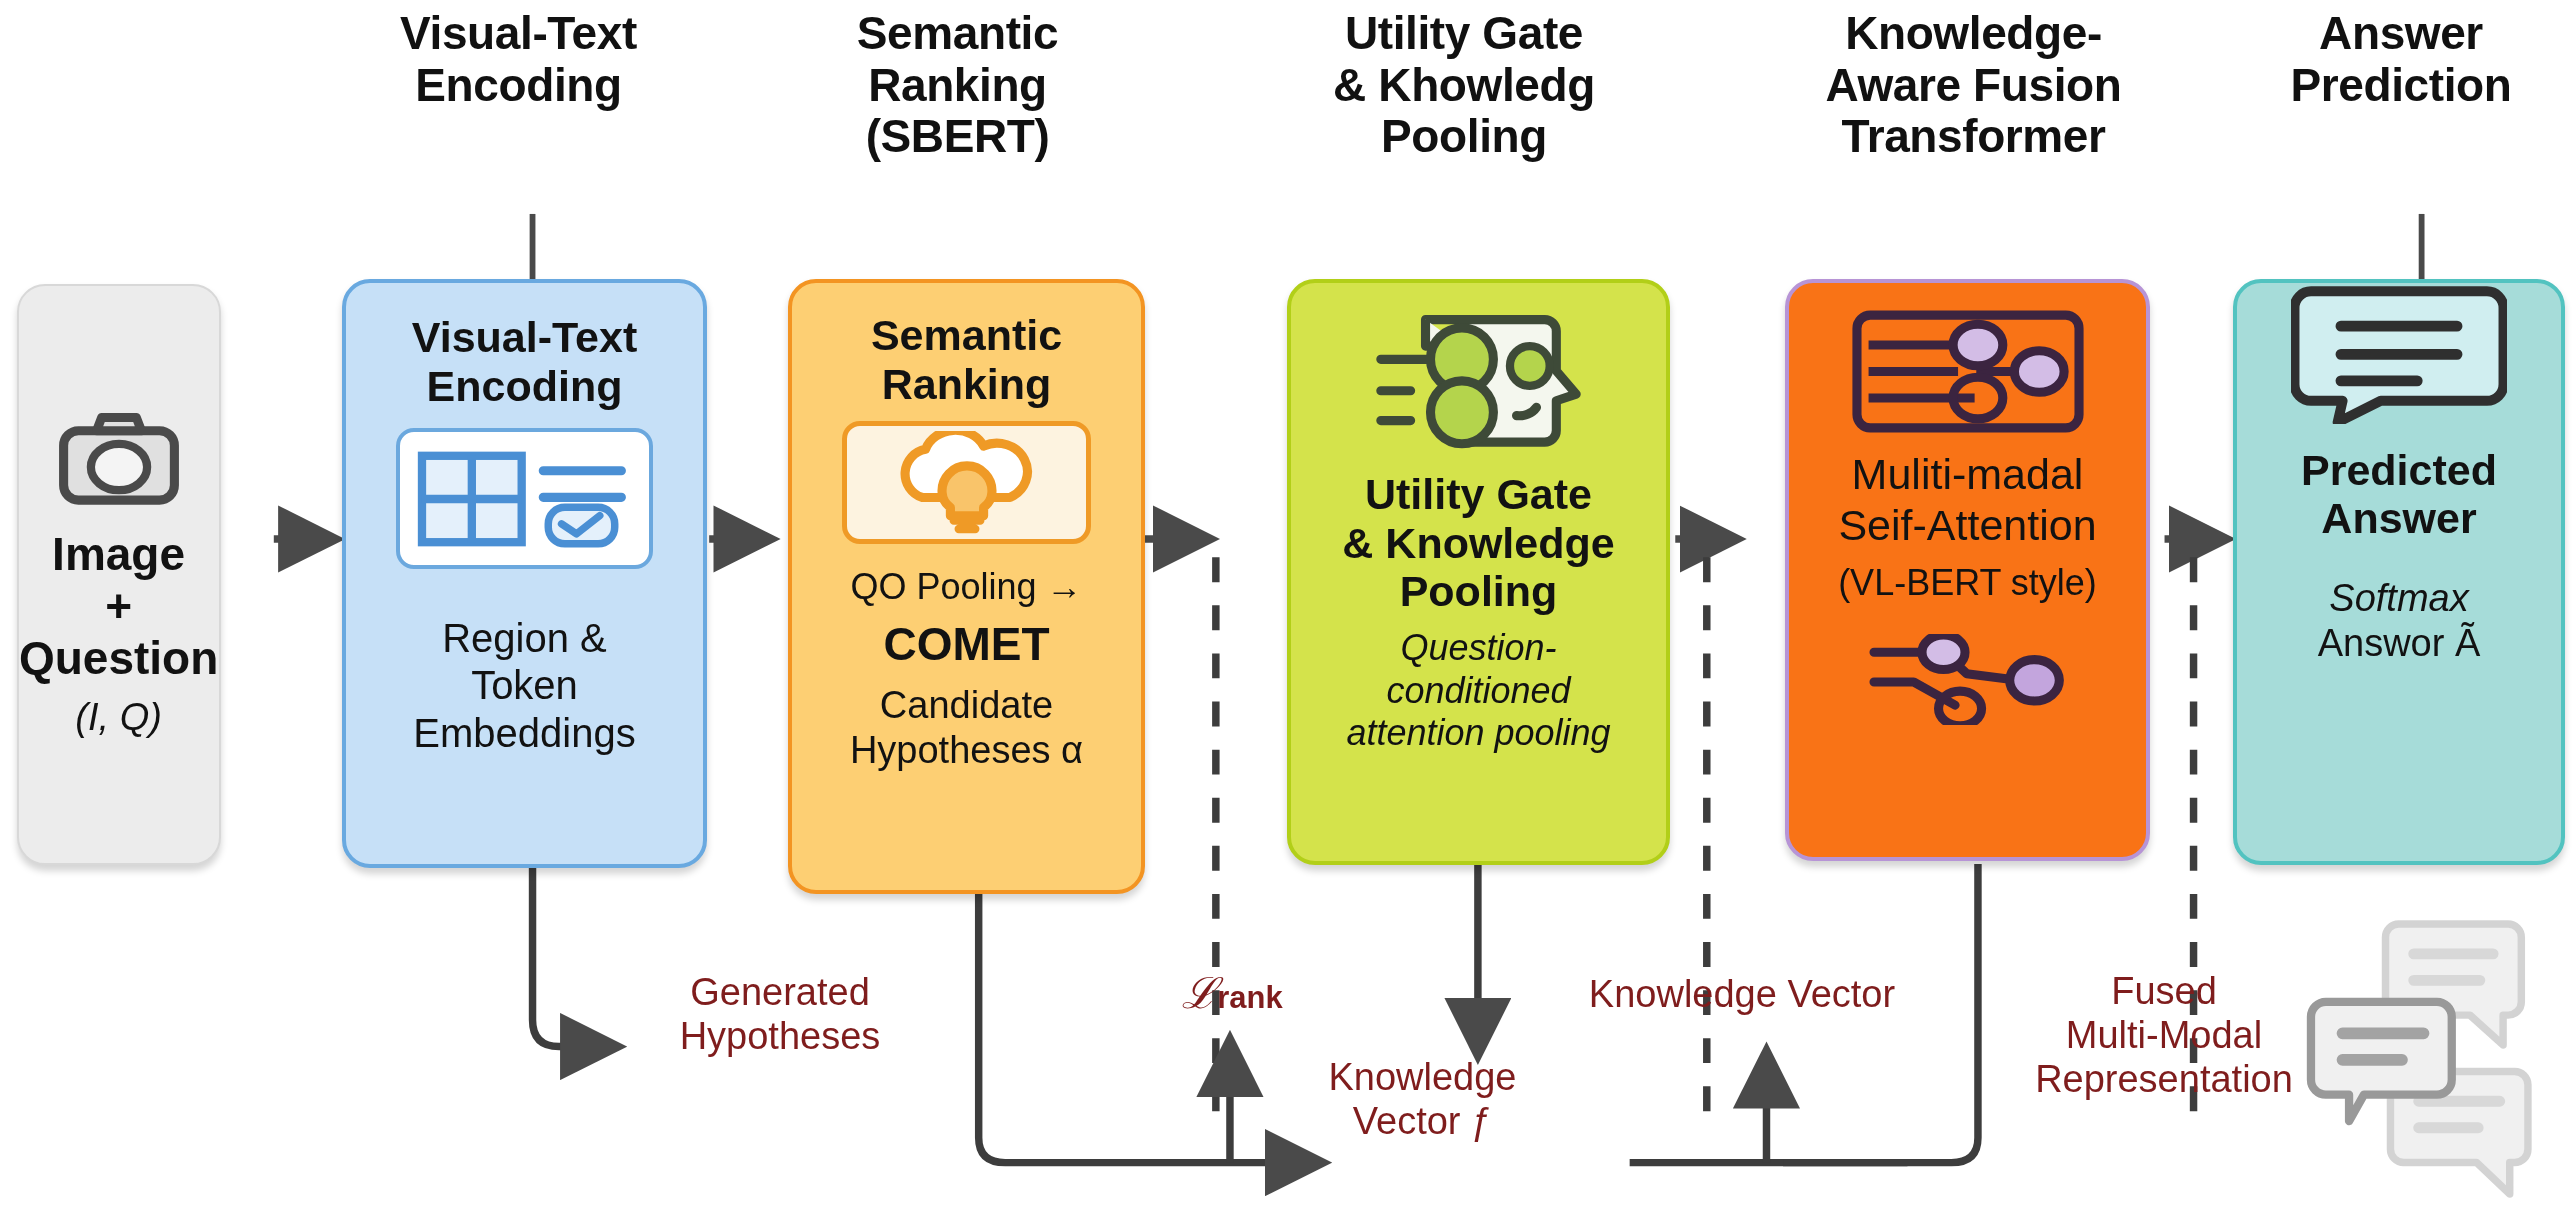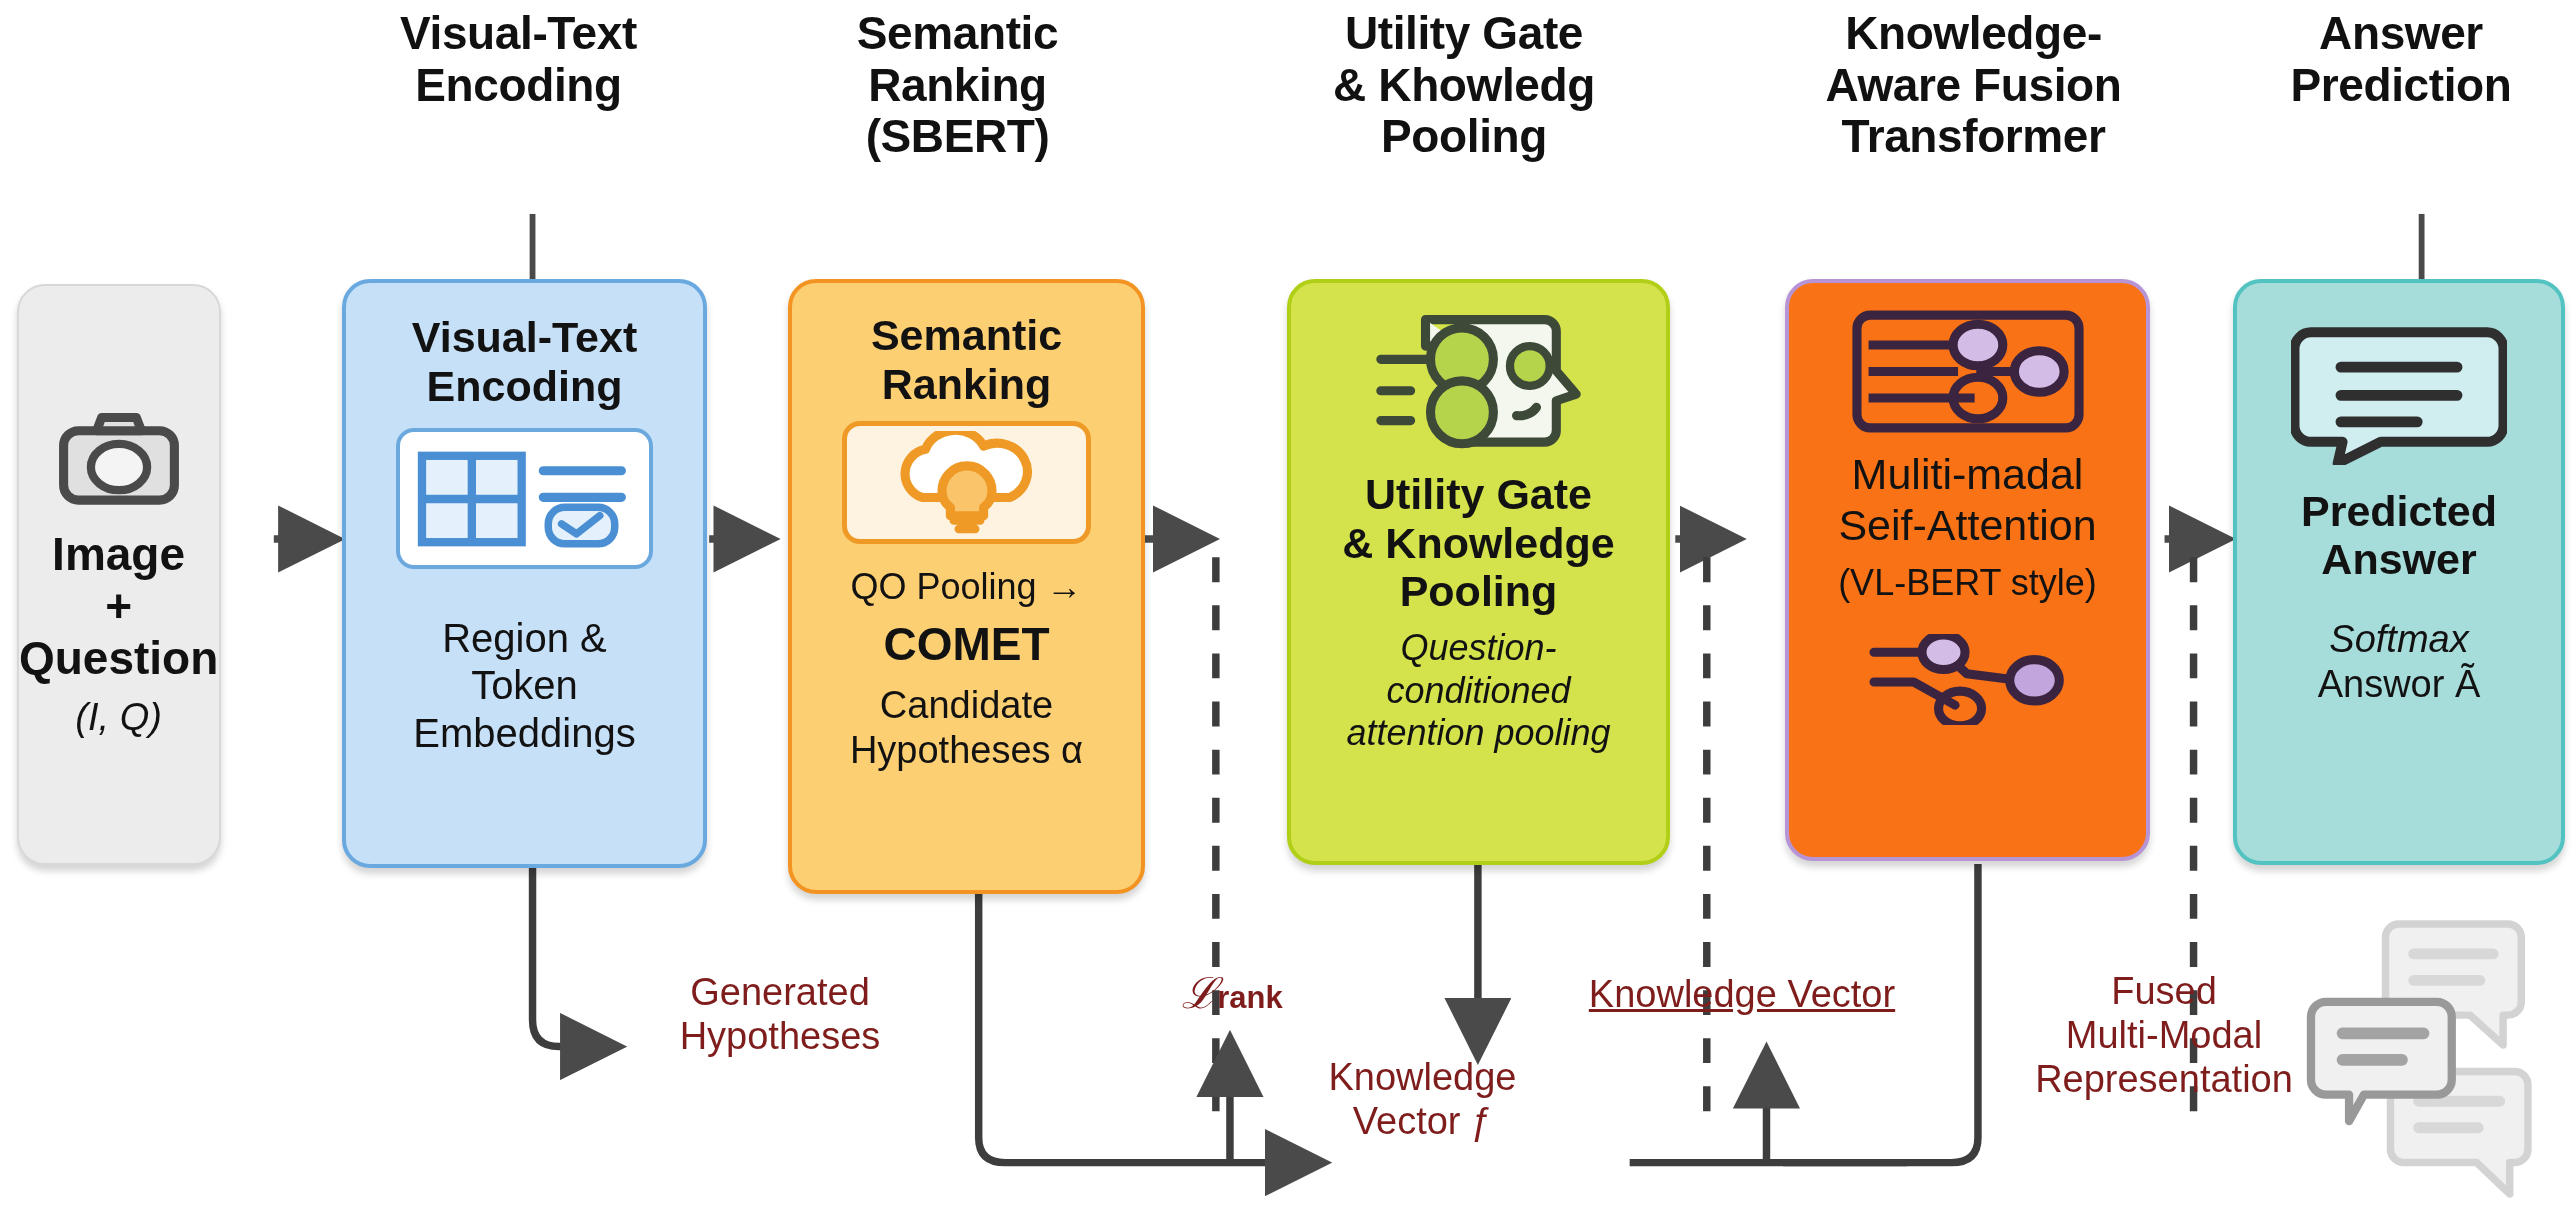--- a/index.html
+++ b/index.html
@@ -223,21 +223,21 @@
       <svg width="207" height="91" viewBox="0 0 250 110">
         <path d="M12,22 L86,22 M12,58 L60,58 L110,86" stroke="#3b2440" stroke-width="11" fill="none" stroke-linecap="round" stroke-linejoin="round"></path>
         <path d="M96,22 L124,48 L186,56" stroke="#3b2440" stroke-width="11" fill="none" stroke-linecap="round" stroke-linejoin="round"></path>
         <ellipse cx="96" cy="22" rx="26" ry="21" fill="#d3bde6" stroke="#3b2440" stroke-width="11"></ellipse>
         <ellipse cx="116" cy="90" rx="26" ry="21" fill="none" stroke="#3b2440" stroke-width="11"></ellipse>
         <ellipse cx="206" cy="56" rx="30" ry="25" fill="#c3a5dd" stroke="#3b2440" stroke-width="11"></ellipse>
       </svg>
     </span>
   </div>
 
-  <div class="box b-teal" style="left:2233px;top:279px;width:332px;height:586px;padding-top:41px;gap:21.6px;">
+  <div class="box b-teal" style="left:2233px;top:279px;width:332px;height:586px;gap:21.6px;">
     <span style="line-height:0;">
       <svg width="216" height="141" viewBox="0 0 260 170">
         <path d="M24,10 L236,10 a20,20 0 0 1 20,20 L256,122 a20,20 0 0 1 -20,20 L108,142
                  L56,168 L62,142 L24,142 a20,20 0 0 1 -20,-20 L4,30 a20,20 0 0 1 20,-20 Z" fill="#d0eef0" stroke="#2f2f2f" stroke-width="12" stroke-linejoin="round"></path>
         <path d="M60,52 L200,52 M60,86 L200,86 M60,118 L152,118" stroke="#2f2f2f" stroke-width="13" stroke-linecap="round"></path>
       </svg>
     </span>
     <div class="btitle" style="font-size:43px;">
       <div>Predicted</div>
       <div>Answer</div>
@@ -255,21 +255,21 @@
 
   <div class="lab" style="left:1145px;top:969px;width:174px;font-size:43px;">
     <span class="ital" style="font-family:'Liberation Serif',serif;">ℒ</span><span class="mono-sub">rank</span>
   </div>
 
   <div class="lab" style="left:1269px;top:1055px;width:307px;">
     <div>Knowledge</div>
     <div>Vector ƒ</div>
   </div>
 
-  <div class="lab" style="left:1547px;top:972px;width:390px;text-decoration:underline;">
+  <div class="lab" style="left:1547px;top:972px;width:390px;">
     <div>Knowledge Vector</div>
   </div>
 
   <div class="lab" style="left:1990px;top:969px;width:348px;">
     <div>Fused</div>
     <div>Multi-Modal</div>
     <div>Representation</div>
   </div>
 
   <div style="position:absolute;left:2306px;top:912px;width:265px;height:299px;opacity:.9;">

